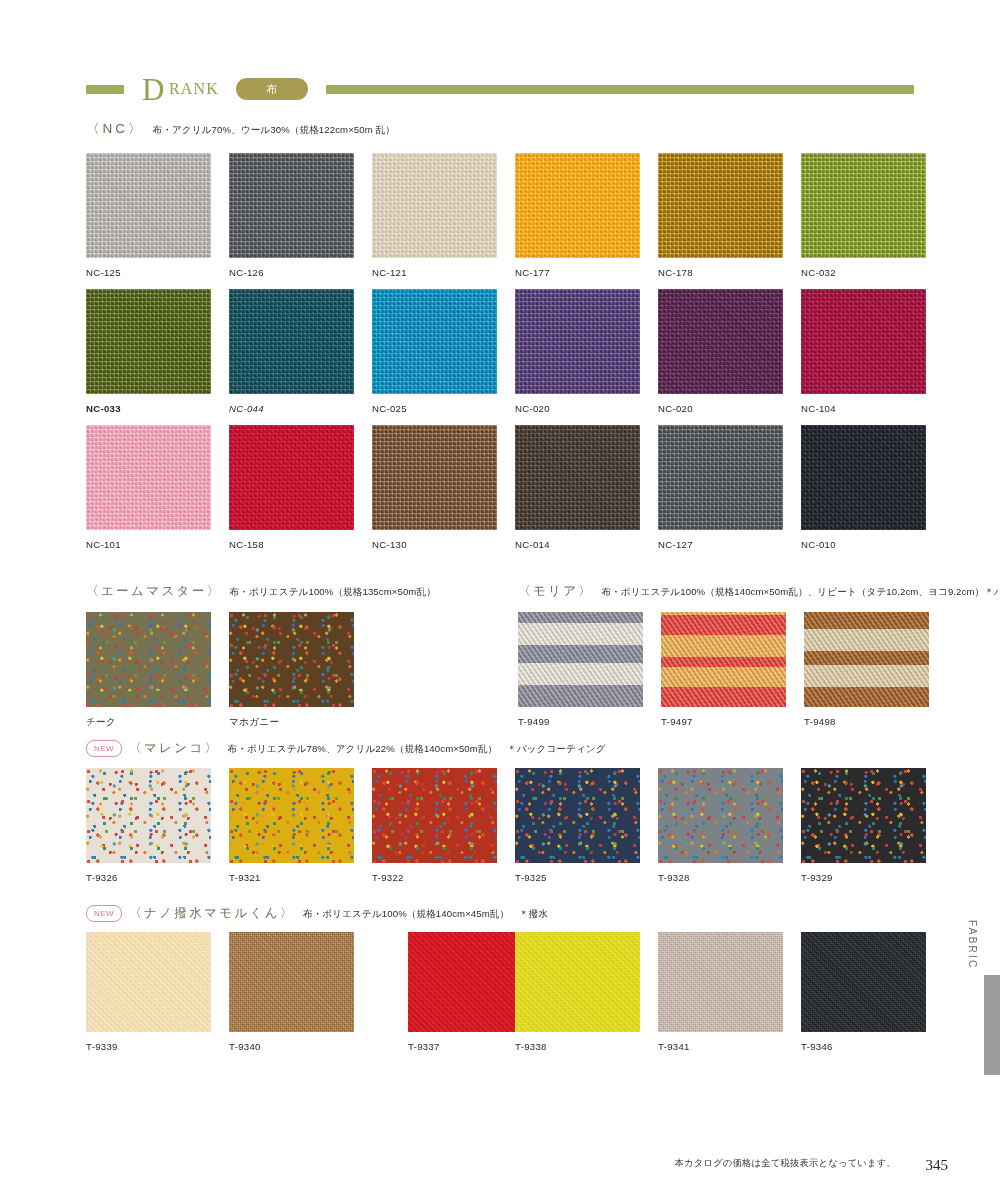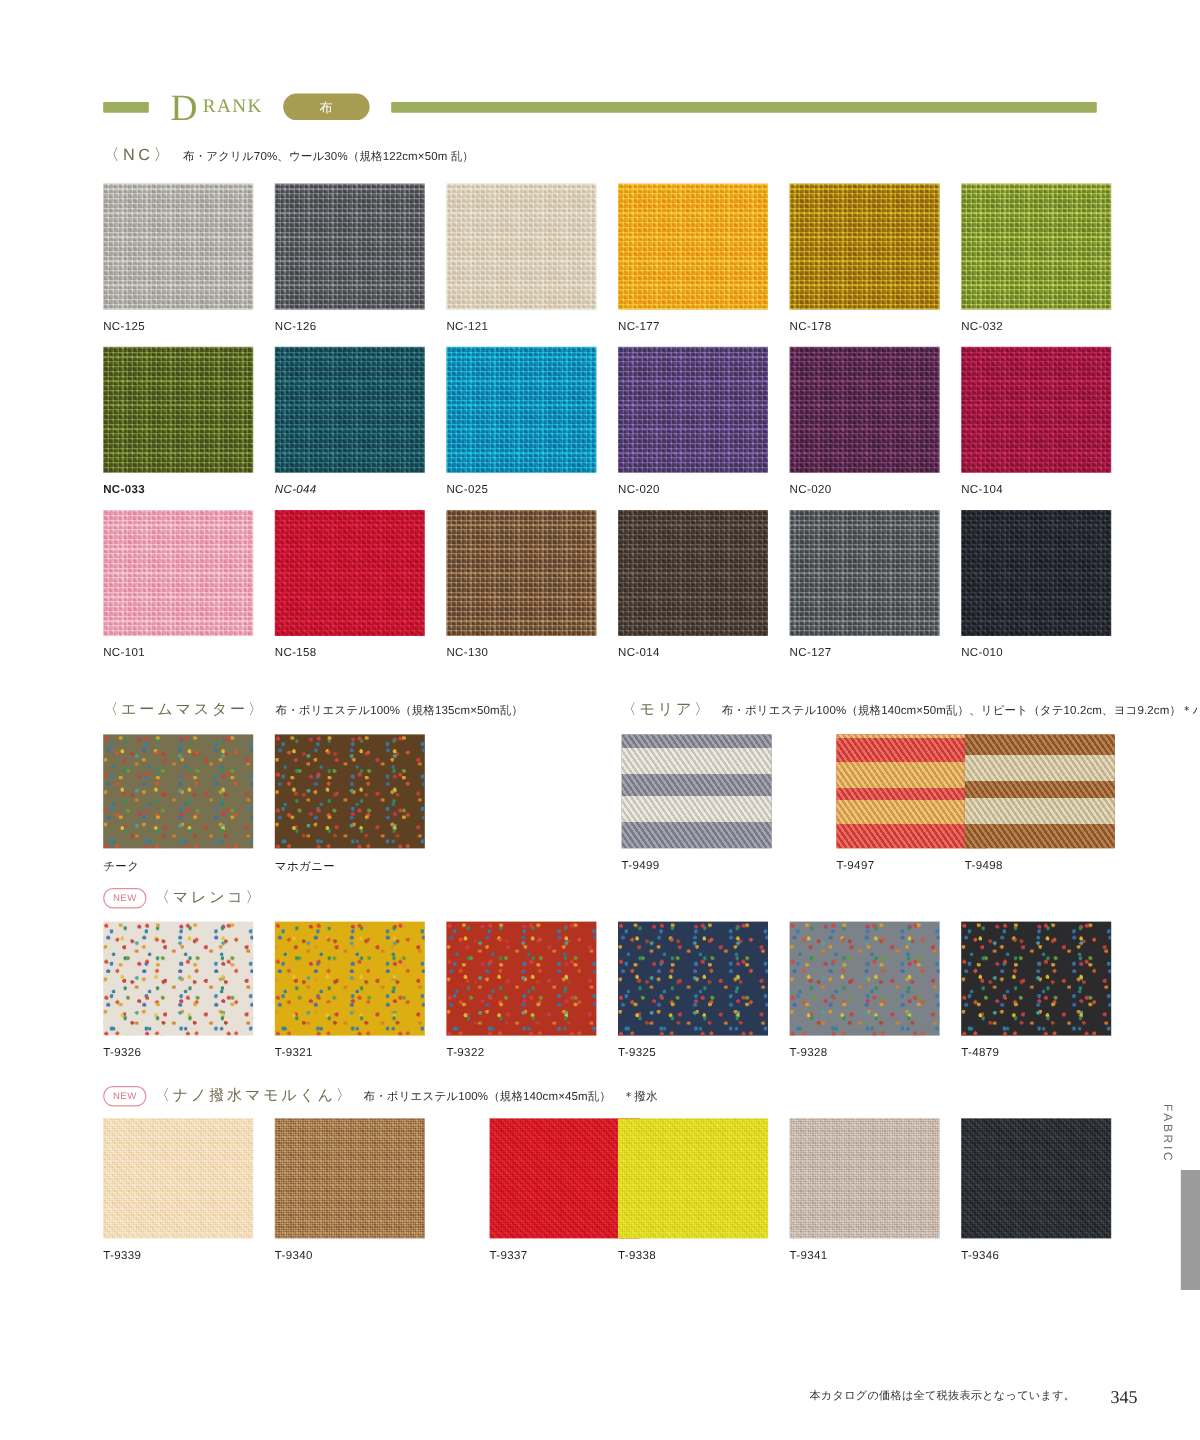--- a/index.html
+++ b/index.html
@@ -219,38 +219,39 @@
         <span class="sec-spec">布・ポリエステル100%（規格140cm×50m乱）、リピート（タテ10.2cm、ヨコ9.2cm）＊バックコーティング</span>
       </div>
       <div class="row" style="top: 612px; left: 518px;">
         <div class="cell" style="left: 0px;">
           <div class="sw plaid" style="height: 95px; background: rgb(142, 143, 155);">
             <div class="p-layer" style="background: repeating-linear-gradient(0deg, rgb(141, 142, 156) 0px, rgb(141, 142, 156) 22px, rgb(233, 228, 216) 22px, rgb(233, 228, 216) 44px, rgb(141, 142, 156) 44px, rgb(141, 142, 156) 62px, rgb(233, 228, 216) 62px, rgb(233, 228, 216) 84px), repeating-linear-gradient(90deg, rgba(141, 142, 156, 0.55) 0px, rgba(141, 142, 156, 0.55) 26px, rgba(233, 228, 216, 0.25) 26px, rgba(233, 228, 216, 0.25) 52px);"></div>
             <div class="p-layer" style="background-image: repeating-linear-gradient(55deg, rgba(255, 255, 255, 0.2) 0px, rgba(255, 255, 255, 0.2) 2px, rgba(0, 0, 0, 0.14) 2px, rgba(0, 0, 0, 0.14) 4px);"></div>
           </div>
           <div class="sw-label">T-9499</div>
         </div>
-        <div class="cell" style="left: 143px; margin-left: 36px;">
+        <div class="cell" style="left: 143px;">
           <div class="sw plaid" style="height: 95px; background: rgb(232, 69, 60);">
             <div class="p-layer" style="background: repeating-linear-gradient(0deg, rgb(232, 69, 60) 0px, rgb(232, 69, 60) 20px, rgb(238, 179, 85) 20px, rgb(238, 179, 85) 40px, rgb(232, 69, 60) 40px, rgb(232, 69, 60) 50px, rgb(238, 179, 85) 50px, rgb(238, 179, 85) 72px), repeating-linear-gradient(90deg, rgba(60, 90, 160, 0) 0px, rgba(60, 90, 160, 0) 24px, rgba(60, 90, 160, 0.55) 24px, rgba(60, 90, 160, 0.55) 31px, rgba(60, 90, 160, 0) 31px, rgba(60, 90, 160, 0) 56px);"></div>
             <div class="p-layer" style="background-image: repeating-linear-gradient(55deg, rgba(255, 255, 255, 0.2) 0px, rgba(255, 255, 255, 0.2) 2px, rgba(0, 0, 0, 0.14) 2px, rgba(0, 0, 0, 0.14) 4px);"></div>
           </div>
           <div class="sw-label">T-9497</div>
         </div>
         <div class="cell" style="left: 286px;">
           <div class="sw plaid" style="height: 95px; background: rgb(164, 98, 42);">
             <div class="p-layer" style="background: repeating-linear-gradient(0deg, rgb(164, 98, 42) 0px, rgb(164, 98, 42) 20px, rgb(222, 208, 170) 20px, rgb(222, 208, 170) 42px, rgb(164, 98, 42) 42px, rgb(164, 98, 42) 56px, rgb(222, 208, 170) 56px, rgb(222, 208, 170) 78px), repeating-linear-gradient(90deg, rgba(30, 100, 60, 0) 0px, rgba(30, 100, 60, 0) 26px, rgba(30, 100, 60, 0.65) 26px, rgba(30, 100, 60, 0.65) 33px, rgba(30, 100, 60, 0) 33px, rgba(30, 100, 60, 0) 58px);"></div>
             <div class="p-layer" style="background-image: repeating-linear-gradient(55deg, rgba(255, 255, 255, 0.2) 0px, rgba(255, 255, 255, 0.2) 2px, rgba(0, 0, 0, 0.14) 2px, rgba(0, 0, 0, 0.14) 4px);"></div>
           </div>
           <div class="sw-label">T-9498</div>
         </div>
       </div>
       <div class="sec-head" style="left: 86px; top: 740px;">
         <span class="new-badge">NEW</span>
         <span class="sec-name small">〈マレンコ〉</span>
+        <span class="sec-spec">布・ポリエステル78%、アクリル22%（規格140cm×50m乱）　＊バックコーティング</span>
       </div>
       <div class="row" style="top: 768px;">
         <div class="cell" style="left: 0px;">
           <div class="sw speckle twill" style="height: 95px; background: rgb(230, 224, 214);"></div>
           <div class="sw-label">T-9326</div>
         </div>
         <div class="cell" style="left: 143px;">
           <div class="sw speckle twill" style="height: 95px; background: rgb(220, 174, 18);"></div>
           <div class="sw-label">T-9321</div>
         </div>
@@ -261,21 +262,21 @@
         <div class="cell" style="left: 429px;">
           <div class="sw speckle twill" style="height: 95px; background: rgb(42, 58, 85);"></div>
           <div class="sw-label">T-9325</div>
         </div>
         <div class="cell" style="left: 572px;">
           <div class="sw speckle twill" style="height: 95px; background: rgb(123, 130, 136);"></div>
           <div class="sw-label">T-9328</div>
         </div>
         <div class="cell" style="left: 715px;">
           <div class="sw speckle twill" style="height: 95px; background: rgb(43, 43, 45);"></div>
-          <div class="sw-label">T-4879</div>
+          <div class="sw-label">T-9329</div>
         </div>
       </div>
       <div class="sec-head" style="left: 86px; top: 905px;">
         <span class="new-badge">NEW</span>
         <span class="sec-name small">〈ナノ撥水マモルくん〉</span>
         <span class="sec-spec">布・ポリエステル100%（規格140cm×45m乱）　＊撥水</span>
       </div>
       <div class="row" style="top: 932px;">
         <div class="cell" style="left: 0px;">
           <div class="sw weave fine" style="height: 100px; background: rgb(245, 220, 180);"></div>

